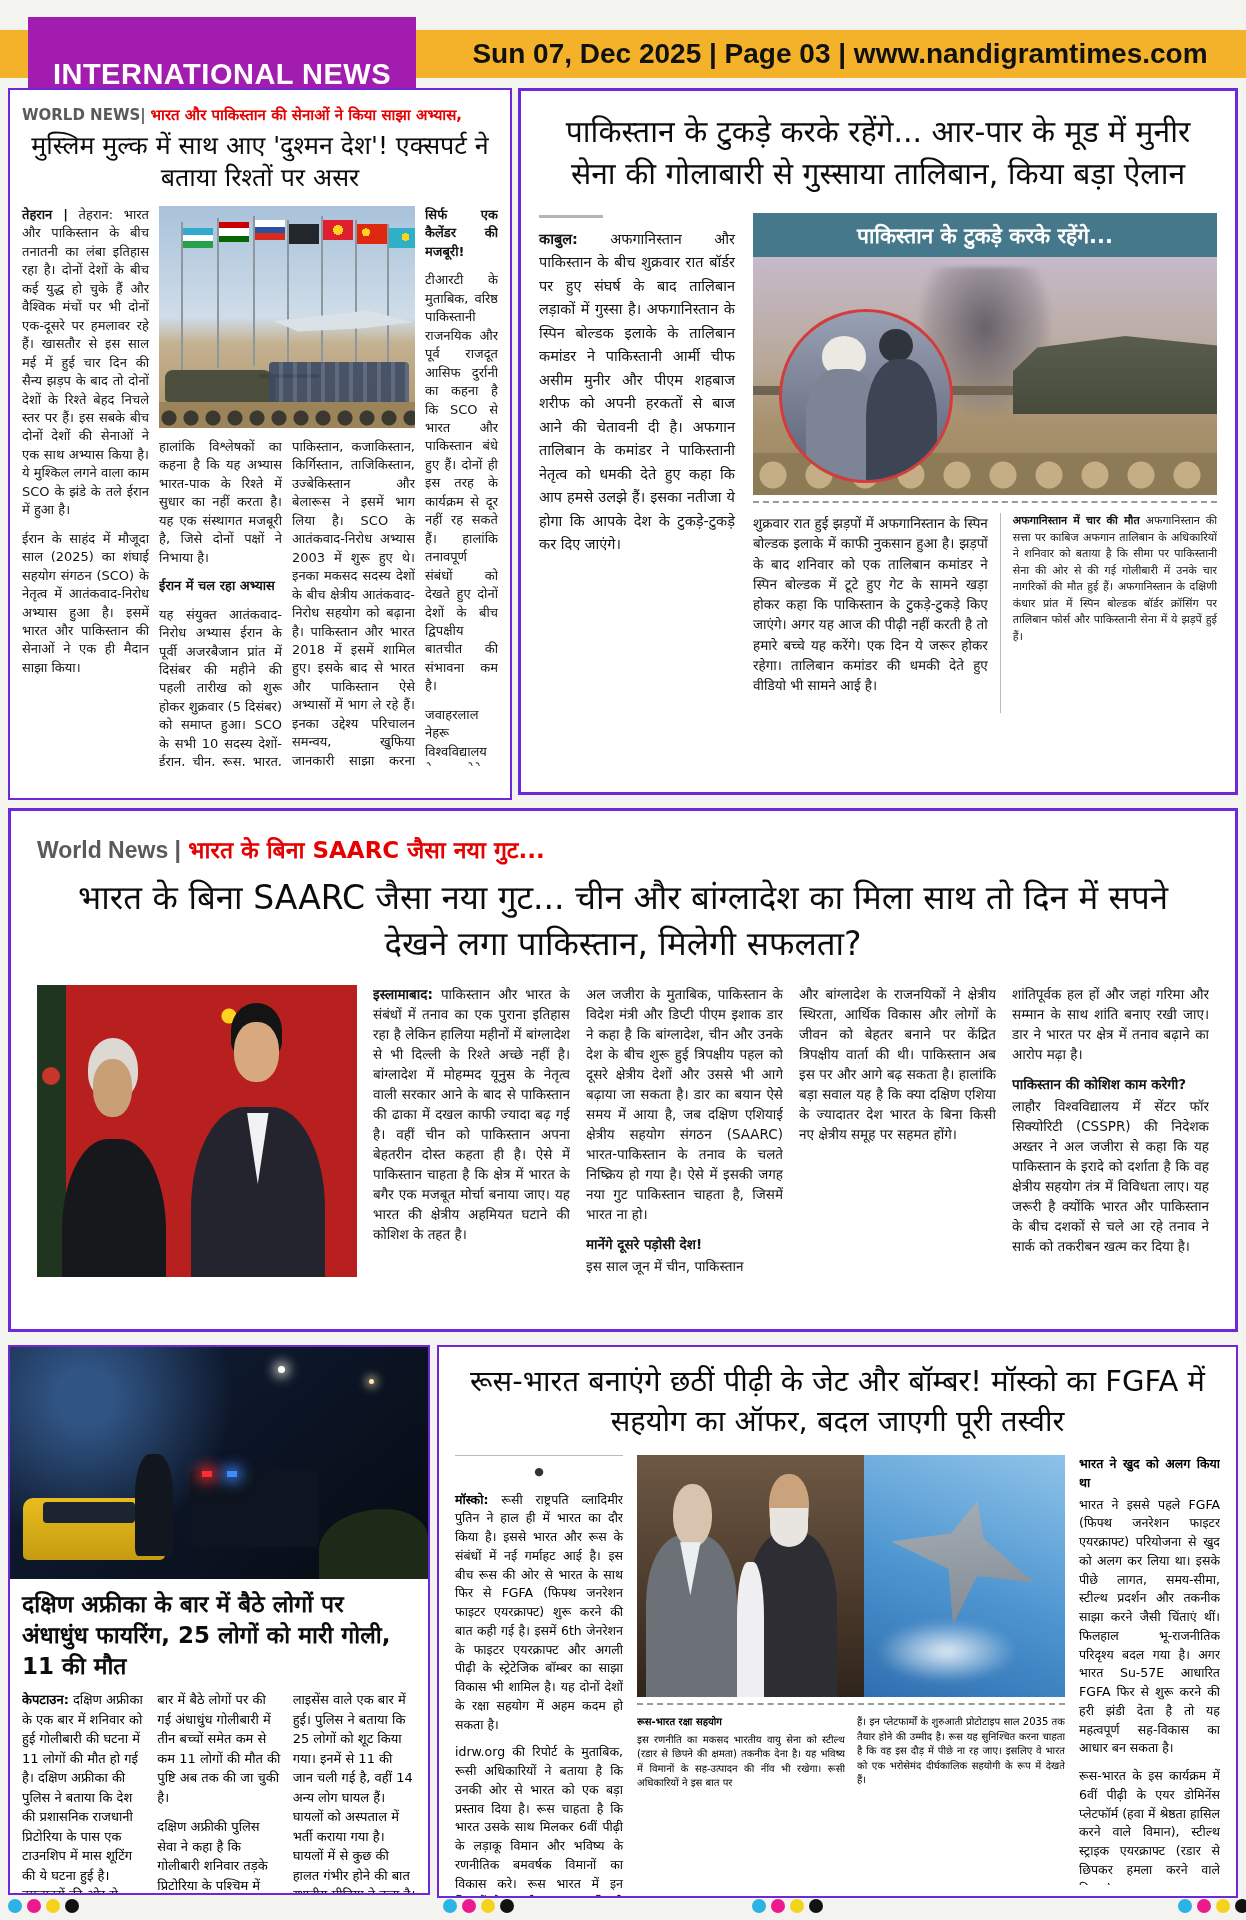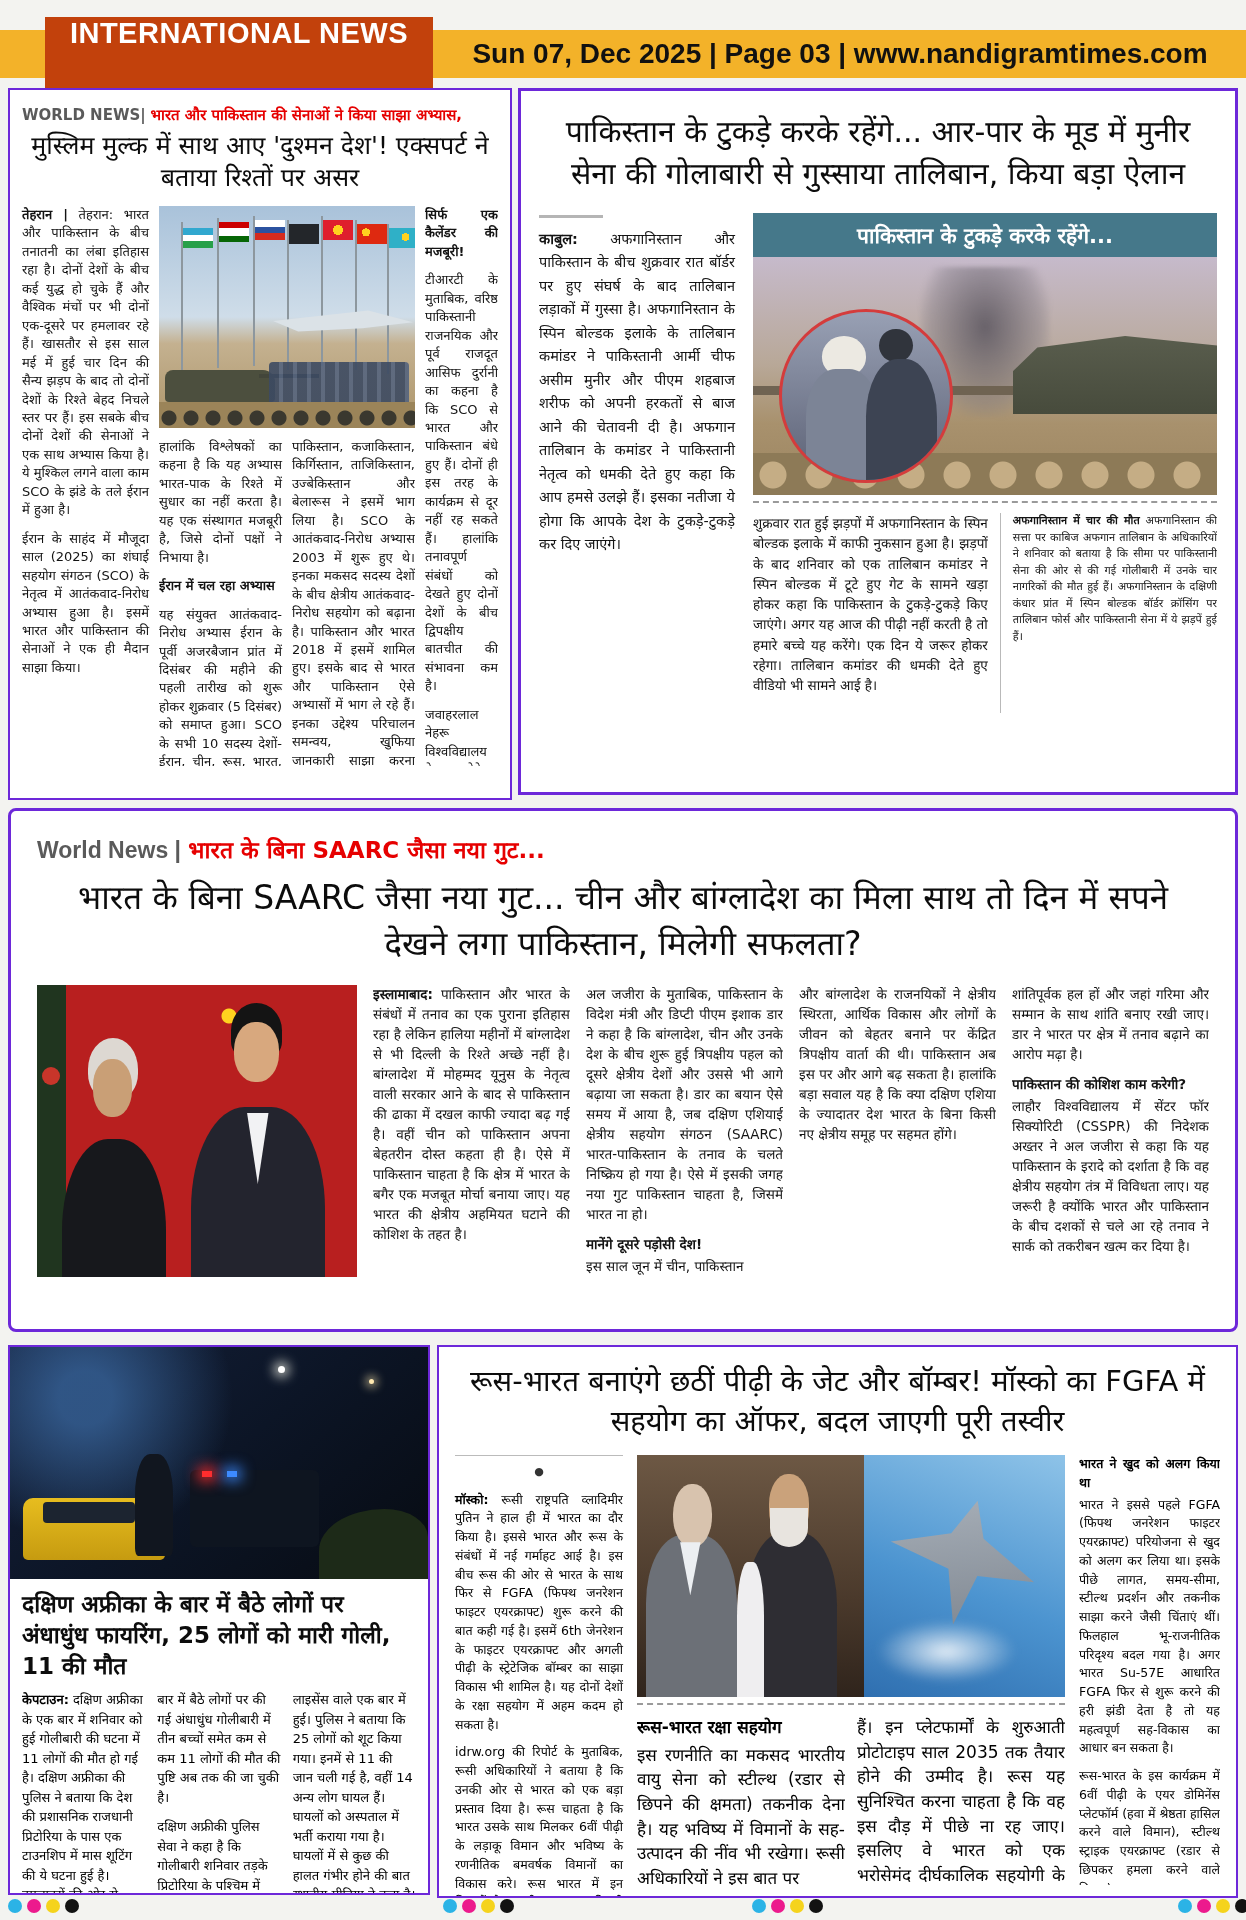--- a/index.html
+++ b/index.html
@@ -1,20 +1,20 @@
 <!DOCTYPE html>
 <html><head>
 <meta charset="utf-8">
 <style>
   html,body{margin:0;padding:0;width:1246px;height:1920px;overflow:hidden;background:#f3f3f0;
     font-family:"DejaVu Sans","Liberation Sans",sans-serif;position:relative;}
   
   .mast-bar{position:absolute;left:0;top:30px;width:1246px;height:48px;background:#f3b229;}
-  .mast-box{position:absolute;left:45px;top:17px;width:388px;height:74px;background:#c2410c;
-    display:flex;align-items:flex-start;justify-content:center;}
+  .mast-box{position:absolute;left:28px;top:17px;width:388px;height:74px;background:#a21caf;
+    display:flex;align-items:flex-end;justify-content:center;}
   .mast-box span{color:#fff;font-weight:bold;font-size:29px;letter-spacing:.5px;font-family:"Liberation Sans",sans-serif;}
   .mast-date{position:absolute;left:440px;top:30px;width:800px;height:48px;line-height:48px;text-align:center;
     font-weight:bold;font-size:28px;color:#111;font-family:"Liberation Sans",sans-serif;}
   
   .box{position:absolute;background:#fff;border:2px solid #6d28d9;box-sizing:border-box;overflow:hidden;}
   .bodytext{font-size:13px;line-height:1.42;text-align:justify;color:#131313;}
   .bodytext p{margin:0 0 10px;}
   .subhead{font-weight:bold;}
   .dateline{font-weight:bold;}
   .kick-gray{color:#5a5a5a;font-weight:bold;}
@@ -70,21 +70,21 @@
   .tlb-inset{left:26px;top:52px;width:168px;height:168px;border-radius:50%;border:3px solid #d43c3c;
     background:linear-gradient(180deg,#98a0b4 0%,#6e7488 70%,#5d6375 100%);overflow:hidden;}
   .tlb-fig1h{left:24%;top:14%;width:26%;height:24%;background:#ece9e2;border-radius:50% 50% 45% 45%;}
   .tlb-fig1b{left:14%;top:34%;width:44%;height:70%;background:#7c8496;border-radius:40% 40% 0 0;}
   .tlb-fig2h{left:58%;top:10%;width:20%;height:20%;background:#30343c;border-radius:50%;}
   .tlb-fig2b{left:50%;top:28%;width:42%;height:76%;background:#3d4453;border-radius:45% 45% 0 0;}
   .tr-caps{display:flex;gap:0;flex:1;overflow:hidden;margin-top:4px;}
   .tr-capL{flex:1.15;padding-right:12px;font-size:13.5px;line-height:1.5;}
   .tr-capR{flex:1;border-left:1px solid #b9b9b9;padding-left:12px;font-size:11px;line-height:1.5;}
   
-  #a3{left:8px;top:808px;width:1230px;height:524px;border-width:3px;padding:20px 26px;border-radius:8px;}
+  #a3{left:8px;top:808px;width:1230px;height:524px;border-width:3px;padding:20px 26px;}
   #a3 .kick{font-size:23px;margin:2px 0 10px;}
   #a3 .kick .kick-gray{font-family:"Liberation Sans",sans-serif;}
   #a3 .headline{font-size:33px;line-height:1.4;margin:0 30px 18px;}
   .mid-body{display:flex;gap:16px;height:300px;}
   .p-saarc{width:320px;height:292px;flex:none;
     background:linear-gradient(90deg,#20351f 0 9%,#b81f1f 9%);}
   .saarc-bdot{left:1.5%;top:28%;width:18px;height:18px;border-radius:50%;background:#c8352a;}
   .saarc-star{left:56%;top:6%;width:26px;height:26px;border-radius:50%;
     background:radial-gradient(circle,#ffd21f 0 7px,rgba(0,0,0,0) 8px);}
   .saarc-star2{left:70%;top:16%;width:14px;height:14px;border-radius:50%;
@@ -132,21 +132,21 @@
   .mo-head{left:58%;top:8%;width:18%;height:27%;background:#caa27b;border-radius:46%;}
   .mo-beard{left:58.5%;top:22%;width:17%;height:16%;background:#e8e4df;border-radius:0 0 50% 50%;}
   .mo-vest{left:48%;top:32%;width:40%;height:72%;background:#2e2d33;border-radius:42% 42% 0 0;}
   .mo-sleeve{left:44%;top:44%;width:12%;height:56%;background:#efeef0;border-radius:40% 40% 0 0;}
   .fg-sky{flex:1;position:relative;background:linear-gradient(200deg,#8ec3e8 0%,#4c94d0 55%,#2f6fb0 100%);overflow:hidden;}
   .fg-jet{left:12%;top:18%;width:74%;height:52%;background:linear-gradient(160deg,#aab2bb,#7d858f);transform:rotate(14deg);
     clip-path:polygon(50% 0,60% 28%,100% 52%,62% 58%,54% 100%,42% 58%,0 48%,38% 30%);}
   .fg-trail{left:6%;bottom:6%;width:70%;height:26%;filter:blur(4px);
     background:radial-gradient(ellipse,rgba(255,255,255,.85),rgba(255,255,255,0) 70%);}
   .br-subcols{display:flex;gap:12px;flex:1;overflow:hidden;margin-top:4px;}
-  .br-subcols > div{flex:1;font-size:17px;line-height:1.45;overflow:hidden;}
+  .br-subcols > div{flex:1;font-size:10px;line-height:1.45;overflow:hidden;}
   .br-right{flex:1;font-size:12.5px;line-height:1.5;overflow:hidden;}
   .br-left p,.br-subcols p,.br-right p{margin:0 0 9px;text-align:justify;}
   
   .regs{position:absolute;top:1899px;display:flex;gap:5px;}
   .regs i{width:14px;height:14px;border-radius:50%;display:block;}
   .rc{background:#2bb3e6;} .rm{background:#ec1a8d;} .ry{background:#f5d31d;} .rk{background:#121212;}
 </style>
 </head>
 <body>
 

